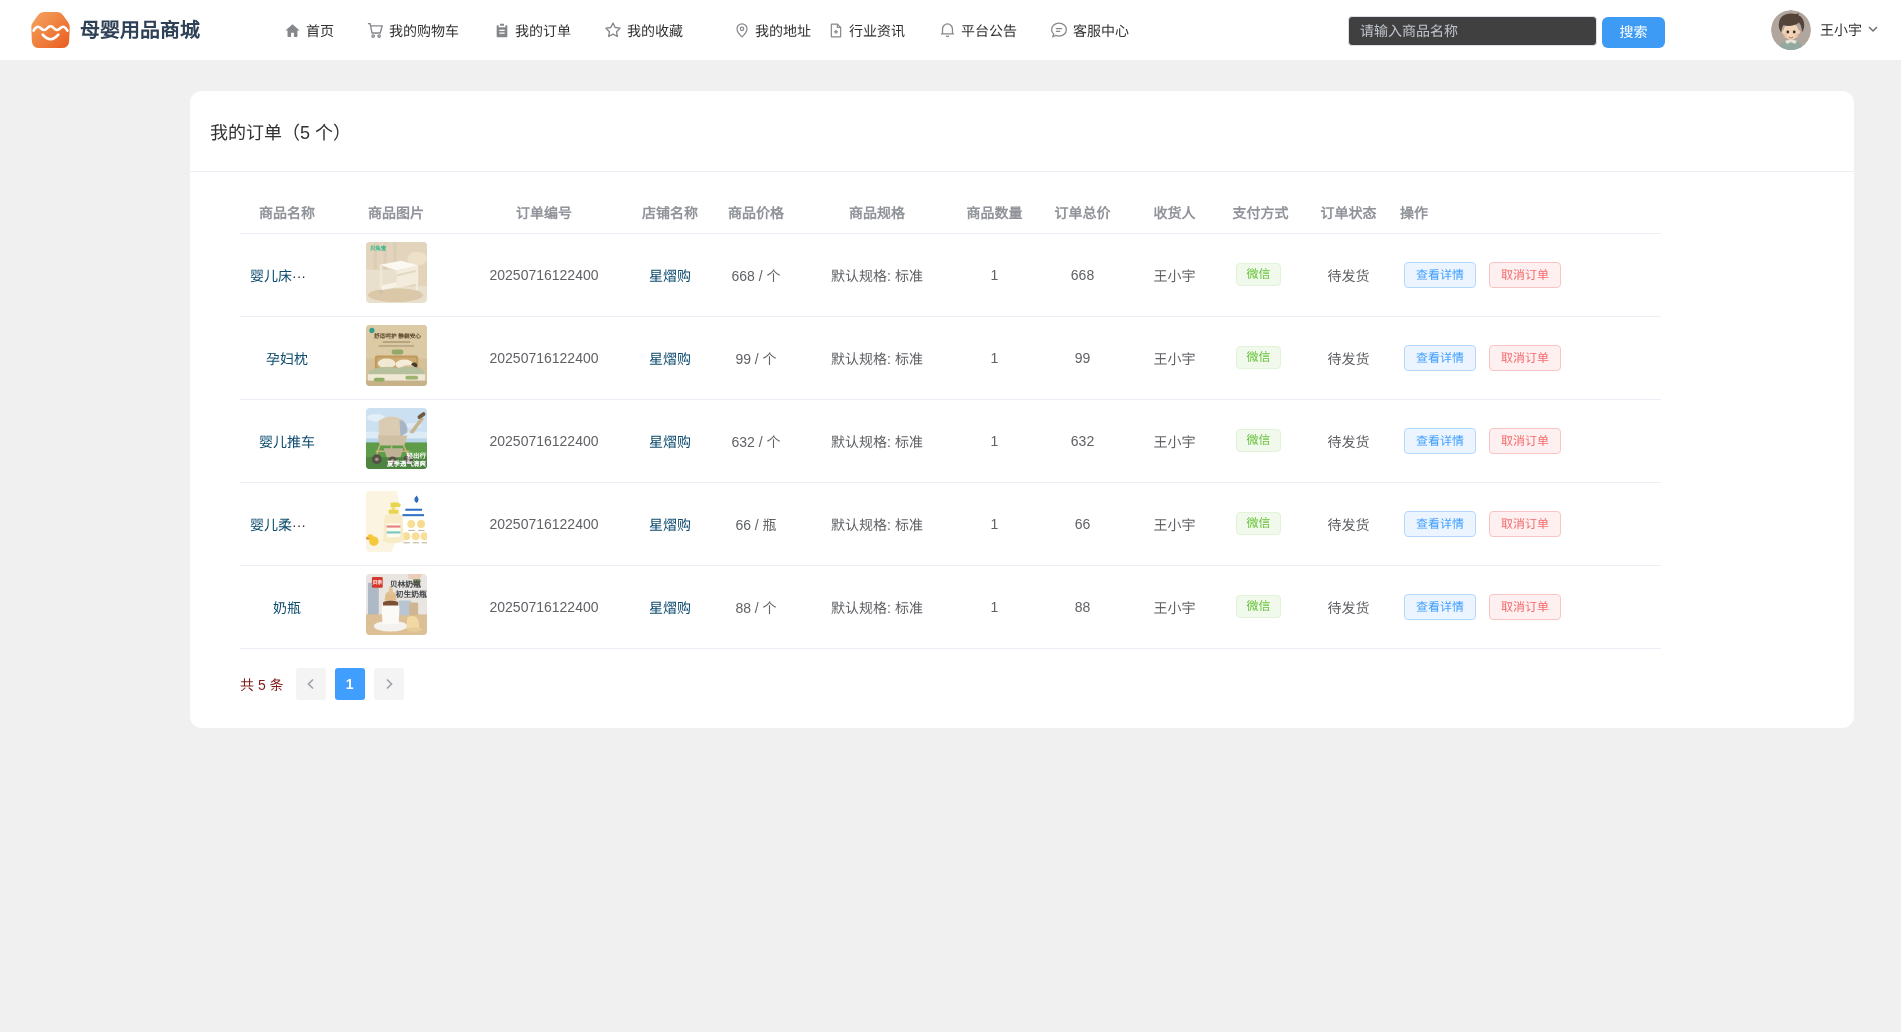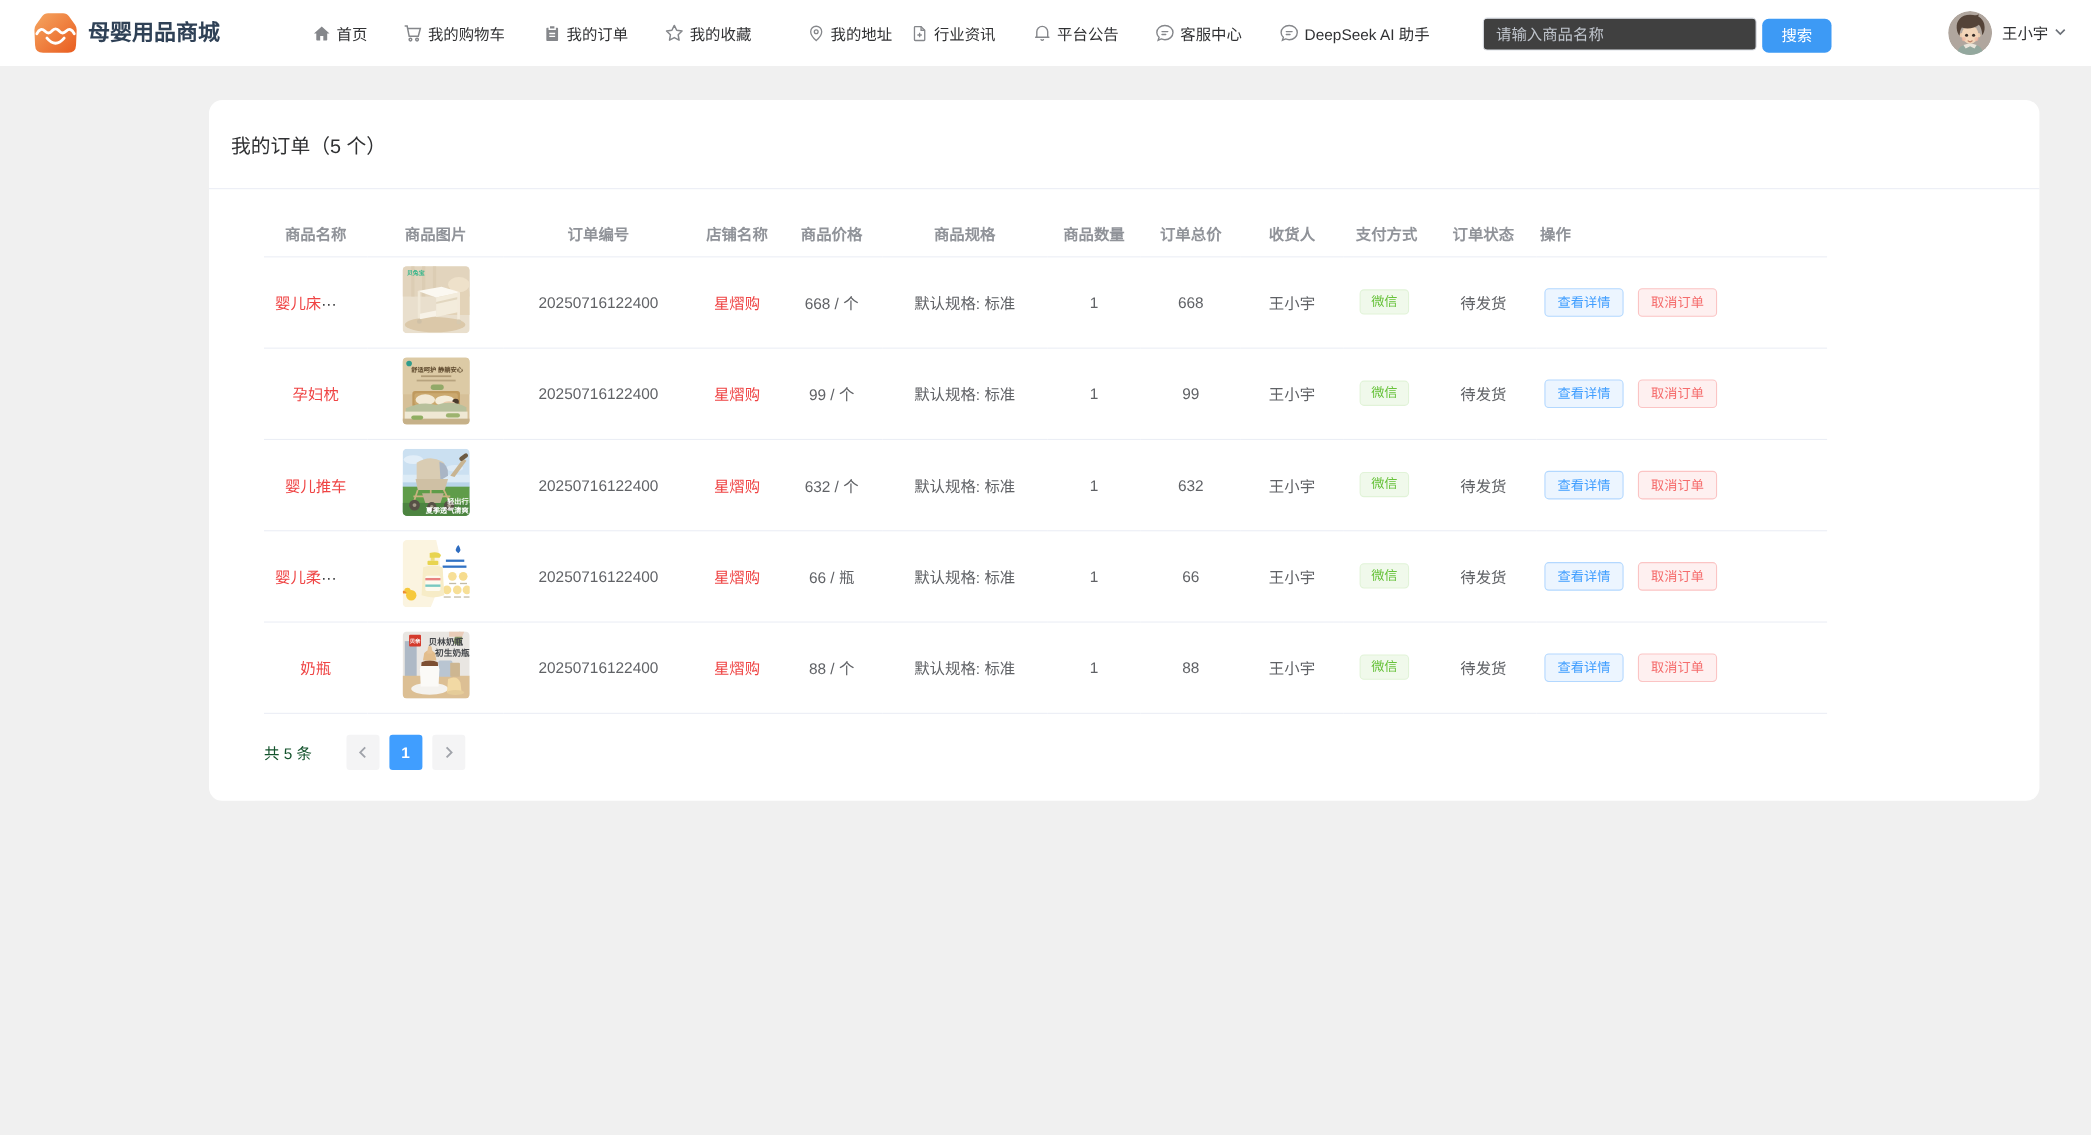--- a/index.html
+++ b/index.html
@@ -16,28 +16,28 @@
 .avatar { position:absolute; left:1771px; top:10px; width:40px; height:40px; border-radius:50%; overflow:hidden; }
 .uname { position:absolute; left:1820px; top:0; height:60px; line-height:60px; font-size:14px; color:#303133; }
 .uchev { position:absolute; left:1866px; top:22px; }
 .card { position:absolute; left:190px; top:91px; width:1664px; height:637px; background:#fff; border-radius:12px; }
 .card-h { height:81px; border-bottom:1px solid #ebeef5; display:flex; align-items:center; padding-left:20px; font-size:18px; color:#303133; }
 .card-b { padding:19px 50px 0 50px; }
 table { border-collapse:collapse; table-layout:fixed; width:1421px; }
 th { height:42px; font-size:14px; font-weight:bold; color:#909399; text-align:center; border-bottom:1px solid #ebeef5; }
 td { height:83px; font-size:14px; color:#606266; text-align:center; border-bottom:1px solid #ebeef5; }
 th.op { text-align:left; padding-left:3px; } td.op { text-align:left; padding-left:7px; }
-a.lnk { color:#ef4444; text-decoration:none; }
+a.lnk { color:#0c4a6e; text-decoration:none; }
 .pimg { width:61px; height:61px; border-radius:4px; display:block; margin:-5px auto 0; }
 .tag { display:inline-block; height:23px; line-height:21px; padding:0 9px; font-size:12px; color:#67c23a; background:#f0f9eb; border:1px solid #e1f3d8; border-radius:4px; margin-right:4px; }
 .btn { display:inline-block; height:26px; line-height:24px; padding:0 11px; font-size:12px; border-radius:4px; cursor:pointer; }
 .btn-blue { color:#409eff; background:#ecf5ff; border:1px solid #b3d8ff; }
 .btn-red { color:#f56c6c; background:#fef0f0; border:1px solid #fbc4c4; margin-left:13px; }
 .pager { display:flex; align-items:center; margin-top:19px; height:32px; }
-.pager .total { font-size:14px; color:#14532d; margin-right:31px; }
+.pager .total { font-size:14px; color:#7f1d1d; margin-right:12px; }
 .pbtn { width:30px; height:32px; border-radius:3px; background:#f4f4f5; color:#606266; display:flex; align-items:center; justify-content:center; margin-right:9px; }
 .pbtn.active { background:#409eff; color:#fff; font-size:14px; font-weight:bold; }
 </style>
 </head>
 <body>
 <div class="page">
 <header>
   <svg class="logo" viewBox="0 0 40 40">
     <defs>
           <linearGradient id="lg" x1="0" y1="0" x2="1" y2="1">
@@ -82,25 +82,20 @@
   <div class="nav-item" style="left:939px;">
     <svg width="17" height="18" viewBox="0 0 24 24" fill="none" stroke="#85878b" stroke-width="1.8" stroke-linecap="round">
           <path d="M5 17.5 v-7 a7,7 0 0 1 14,0 v7 Z M3.5 17.5 h17"></path>
           <path d="M10.5 20.5 a1.8,1.8 0 0 0 3,0"></path>
         </svg>平台公告</div>
   <div class="nav-item" style="left:1050px;">
     <svg width="18" height="18" viewBox="0 0 24 24" fill="none" stroke="#85878b" stroke-width="1.7">
           <path d="M12 2.9 c5.4 0 9.8 3.8 9.8 8.6 s-4.4 8.6 -9.8 8.6 c-1.6 0 -3.1 -0.3 -4.4 -0.9 l-3.8 1.6 1.1 -3.5 c-1.7 -1.5 -2.7 -3.5 -2.7 -5.8 c0 -4.8 4.4 -8.6 9.8 -8.6 Z"></path>
           <path d="M8.5 10.3 h7 M8.5 13.8 h4.5" stroke-linecap="round"></path>
         </svg>客服中心</div>
-  <div class="nav-item" style="left:1163px;">
-    <svg width="18" height="18" viewBox="0 0 24 24" fill="none" stroke="#85878b" stroke-width="1.7">
-          <path d="M12 2.9 c5.4 0 9.8 3.8 9.8 8.6 s-4.4 8.6 -9.8 8.6 c-1.6 0 -3.1 -0.3 -4.4 -0.9 l-3.8 1.6 1.1 -3.5 c-1.7 -1.5 -2.7 -3.5 -2.7 -5.8 c0 -4.8 4.4 -8.6 9.8 -8.6 Z"></path>
-          <path d="M8.5 10.3 h7 M8.5 13.8 h4.5" stroke-linecap="round"></path>
-        </svg>DeepSeek AI 助手</div>
   <div class="search-input">请输入商品名称</div>
   <div class="search-btn">搜索</div>
   <div class="avatar">
     <svg width="40" height="40" viewBox="0 0 40 40">
       <circle cx="20" cy="20" r="20" fill="#b0a69e"></circle>
       <path d="M20 30 c-7.5 0 -11 3.5 -11.5 8 a20 20 0 0 0 23 0 C31 33.5 27.5 30 20 30 Z" fill="#93a89e"></path>
       <path d="M14 31 l2 3 4 -2 4 2 2 -3 -6 -2 Z" fill="#e8e4da"></path>
       <ellipse cx="12.2" cy="22" rx="1.6" ry="2" fill="#eccbac"></ellipse>
       <ellipse cx="27.8" cy="22" rx="1.6" ry="2" fill="#eccbac"></ellipse>
       <ellipse cx="20" cy="21.5" rx="7.6" ry="8.2" fill="#f2d5b8"></ellipse>

